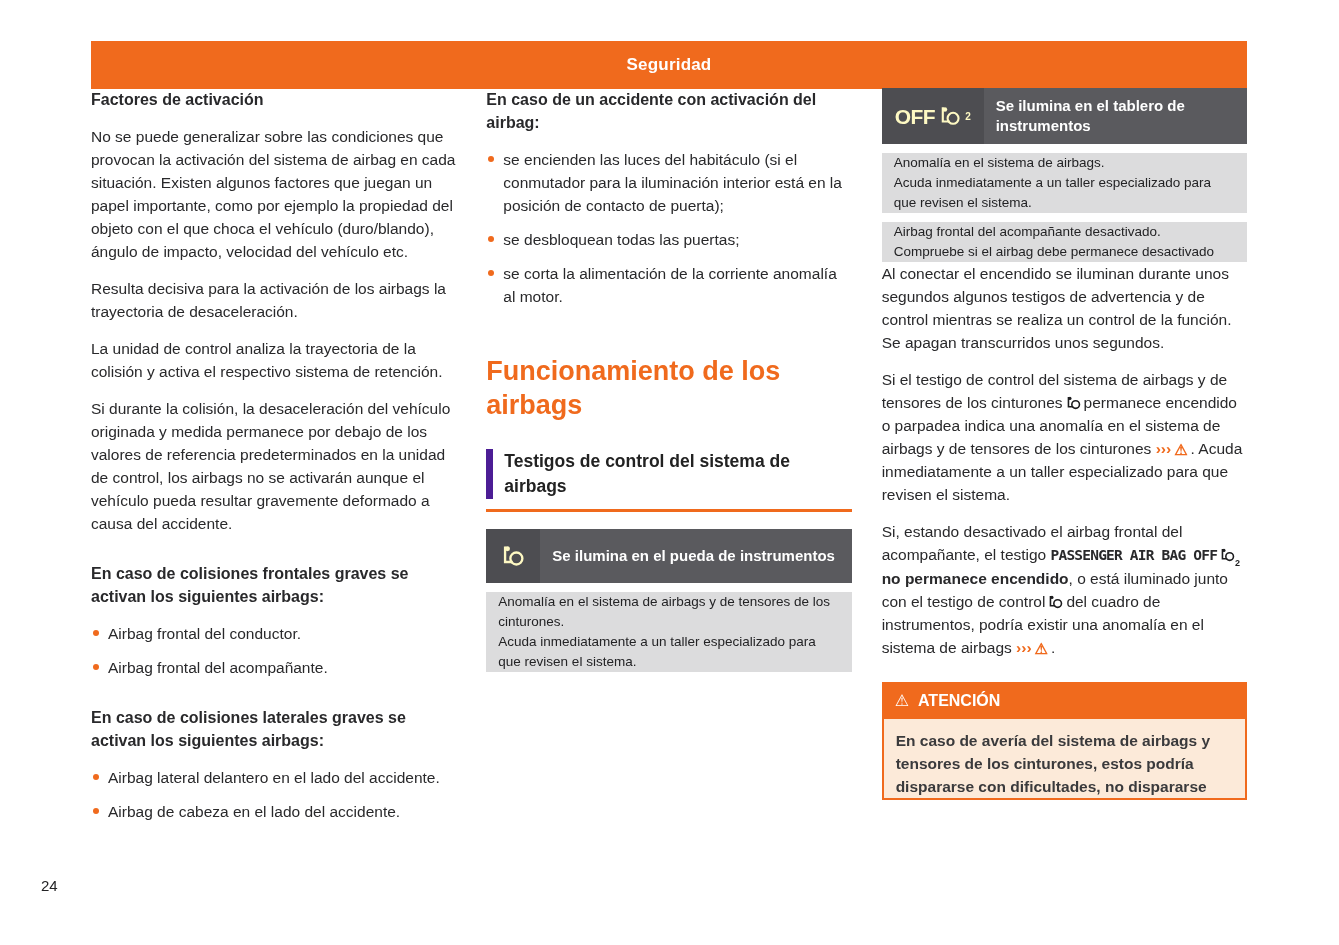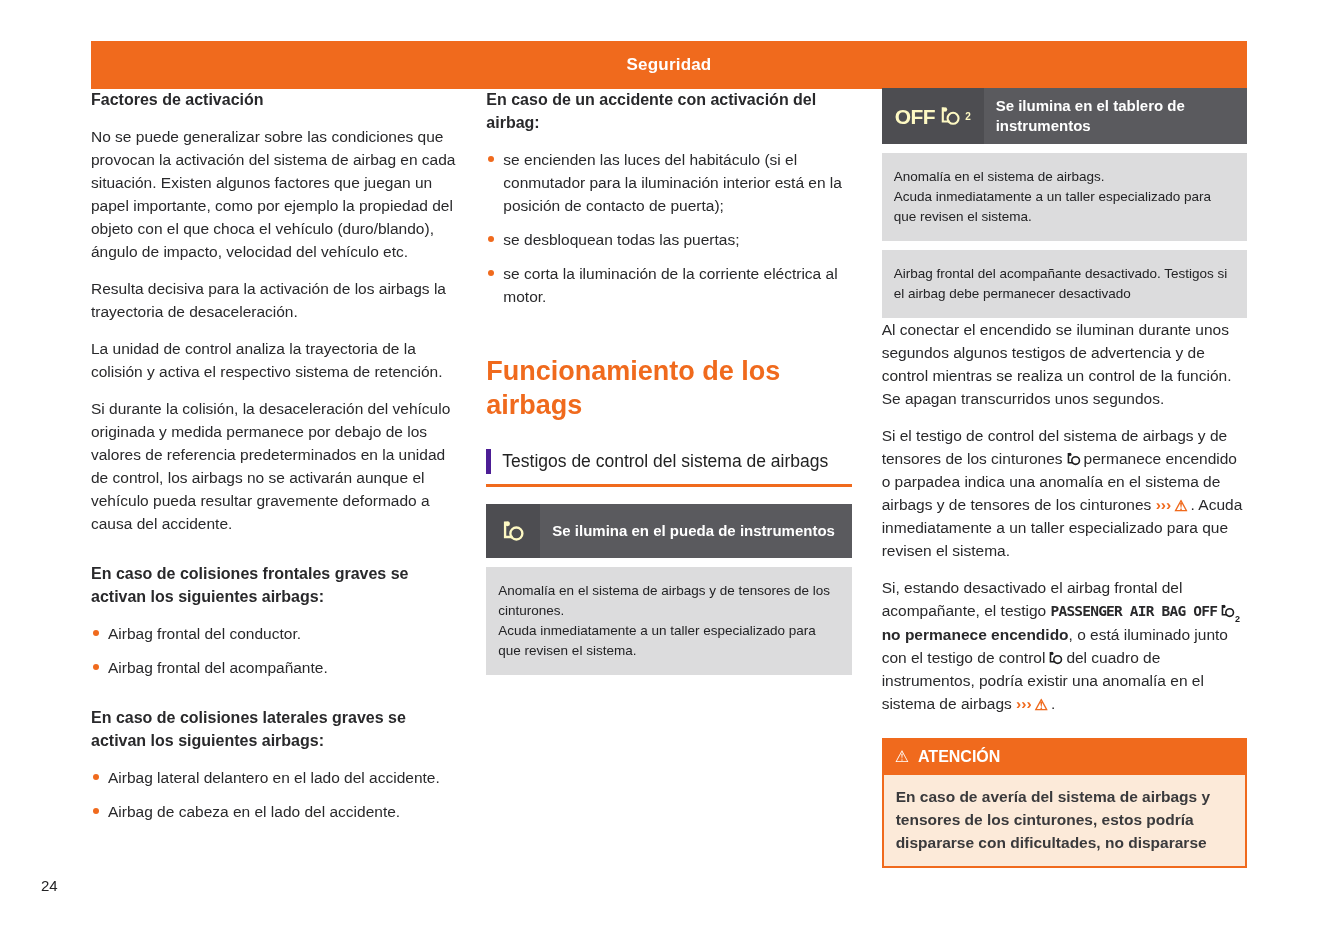--- a/index.html
+++ b/index.html
@@ -26,55 +26,55 @@
   ul.dots li::before{
     content:"";position:absolute;left:2px;top:8px;width:6px;height:6px;
     border-radius:50%;background:#f06a1d;
   }
   .main-title{
     color:#f06a1d;font-size:27px;line-height:34px;font-weight:bold;
     margin:46px 0 27px 0;
   }
   .section-head{border-bottom:3px solid #f06a1d;padding-bottom:10px;margin-bottom:17px;}
   .section-head-inner{
-    border-left:5px solid #4c1d95;padding-left:11px;
-    font-size:17.5px;font-weight:normal;line-height:25px;color:#222;
+    border-left:7px solid #4c1d95;padding-left:11px;
+    font-size:17.5px;font-weight:bold;line-height:25px;color:#222;
   }
   .ind-box{display:flex;align-items:stretch;min-height:54px;}
   .ind-box .icon-cell{
     background:#4d4d51;color:#fef9c3;display:flex;align-items:center;
     justify-content:center;flex:0 0 54px;gap:4px;
   }
   .ind-box .icon-cell.wide{flex:0 0 102px;}
   .ind-box .off-label{font-size:21px;font-weight:bold;letter-spacing:-0.5px;}
   .ind-box .ind-sub{font-size:10px;vertical-align:-4px;font-weight:bold;}
   .ind-box .box-title{
     flex:1;background:#5a5a5e;color:#fff;font-weight:bold;font-size:15px;
     line-height:20px;padding:8px 12px;display:flex;align-items:center;
   }
   .note-box{
     background:#dcdcdd;color:#232325;font-size:13.5px;line-height:20px;
-    padding:14px 12px;margin-top:9px;
+    padding:0 12px;margin-top:9px;
   }
   .right-text{margin-top:23px;}
   .inline-icon{display:inline-block;vertical-align:-2px;margin:0 3px;color:#1d1d1f;line-height:0;}
   .inline-icon.tri{color:#f06a1d;font-size:15px;line-height:15px;vertical-align:-1px;font-weight:bold;}
   .inline-icon sub{font-size:9px;vertical-align:-4px;font-weight:bold;line-height:0;}
   .seg-accent{color:#f06a1d;font-weight:bold;}
   .seg-bold{font-weight:bold;}
   .seg-indicator{font-family:"DejaVu Sans Mono", monospace;font-weight:bold;letter-spacing:-0.8px;font-size:14.5px;}
   .warning-box{margin-top:23px;}
   .warning-head{
     background:#f06a1d;color:#fff;font-weight:bold;font-size:16px;
     padding:7px 13px;display:flex;align-items:center;gap:9px;
   }
   .warning-head .w-tri{font-size:16px;font-weight:normal;line-height:1;}
   .warning-body{
     background:#fcead9;border:2px solid #f06a1d;border-top:none;
-    padding:10px 12px 12px 12px;font-weight:bold;color:#3a3a3c;
+    padding:10px 12px 0 12px;font-weight:bold;color:#3a3a3c;
     font-size:15.5px;line-height:23px;
   }
   .page-number{position:absolute;left:41px;top:877px;font-size:15px;color:#232325;}
   svg.abg{display:inline-block;}
 </style>
 </head>
 <body>
 
 <div class="header-bar">
   <span>Seguridad</span>
@@ -100,21 +100,21 @@
       <li>Airbag lateral delantero en el lado del accidente.</li>
       <li>Airbag de cabeza en el lado del accidente.</li>
     </ul>
   </div>
 
   <div class="col">
     <h3 class="sub">En caso de un accidente con activación del airbag:</h3>
     <ul class="dots">
       <li>se encienden las luces del habitáculo (si el conmutador para la iluminación interior está en la posición de contacto de puerta);</li>
       <li>se desbloquean todas las puertas;</li>
-      <li>se corta la iluminación de la corriente eléctrica al motor.</li>
+      <li>se corta la alimentación de la corriente anomalía al motor.</li>
     </ul>
 
     <div class="main-title">Funcionamiento de los airbags</div>
 
     <div class="section-head">
       <div class="section-head-inner">Testigos de control del sistema de airbags</div>
     </div>
 
     <div class="ind-box">
       <div class="icon-cell">
@@ -146,21 +146,21 @@
       </div>
       <div class="box-title">Se ilumina en el tablero de instrumentos</div>
     </div>
 
     <div class="note-box">
       <div>Anomalía en el sistema de airbags.</div>
       <div>Acuda inmediatamente a un taller especializado para que revisen el sistema.</div>
     </div>
 
     <div class="note-box">
-      <div>Airbag frontal del acompañante desactivado. Testigos si el airbag debe permanecer desactivado</div>
+      <div>Airbag frontal del acompañante desactivado. Compruebe si el airbag debe permanece desactivado</div>
     </div>
 
     <p class="right-text">Al conectar el encendido se iluminan durante unos segundos algunos testigos de advertencia y de control mientras se realiza un control de la función. Se apagan transcurridos unos segundos.</p>
     <p><span>Si el testigo de control del sistema de airbags y de tensores de los cinturones</span><span class="inline-icon"><svg class="abg" width="15" height="14" viewBox="0 0 16 15" aria-hidden="true">
             <circle cx="4.2" cy="2.6" r="1.7" fill="currentColor"></circle>
             <path d="M2.6 1v10.6h5.2" fill="none" stroke="currentColor" stroke-width="1.7"></path>
             <circle cx="10.3" cy="9.2" r="4.1" fill="none" stroke="currentColor" stroke-width="1.7"></circle>
           </svg></span><span>permanece encendido o parpadea indica una anomalía en el sistema de airbags y de tensores de los cinturones </span><span class="seg-accent">›››</span><span class="inline-icon tri">⚠</span><span>. Acuda inmediatamente a un taller especializado para que revisen el sistema.</span></p>
     <p><span>Si, estando desactivado el airbag frontal del acompañante, el testigo </span><span class="seg-indicator">PASSENGER AIR BAG OFF</span><span class="inline-icon"><svg class="abg" width="15" height="14" viewBox="0 0 16 15" aria-hidden="true">
             <circle cx="4.2" cy="2.6" r="1.7" fill="currentColor"></circle>

